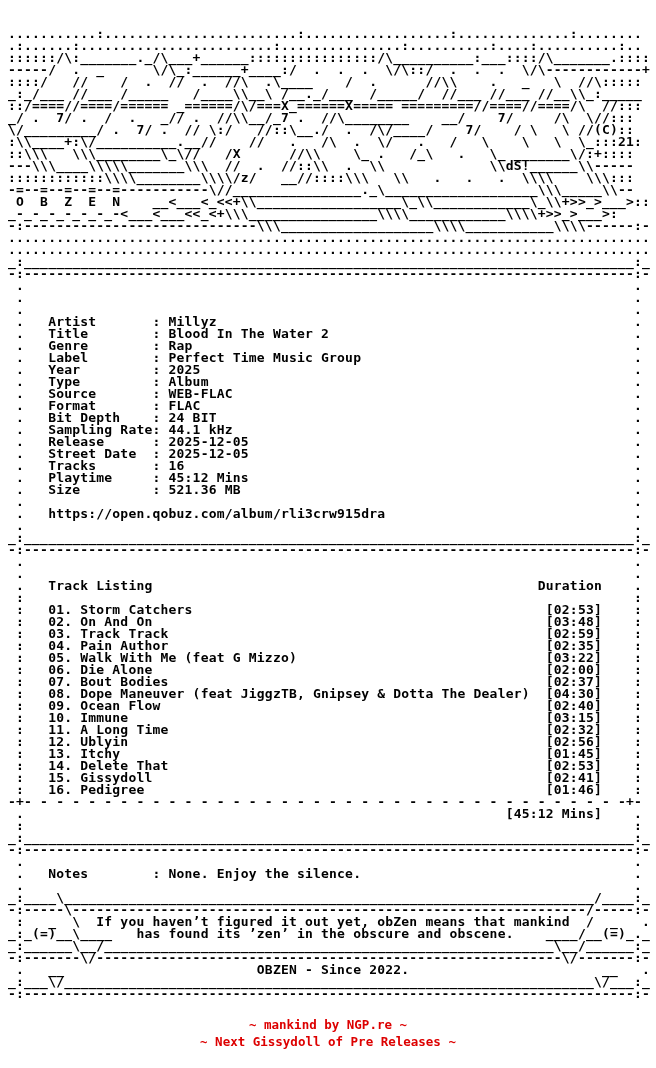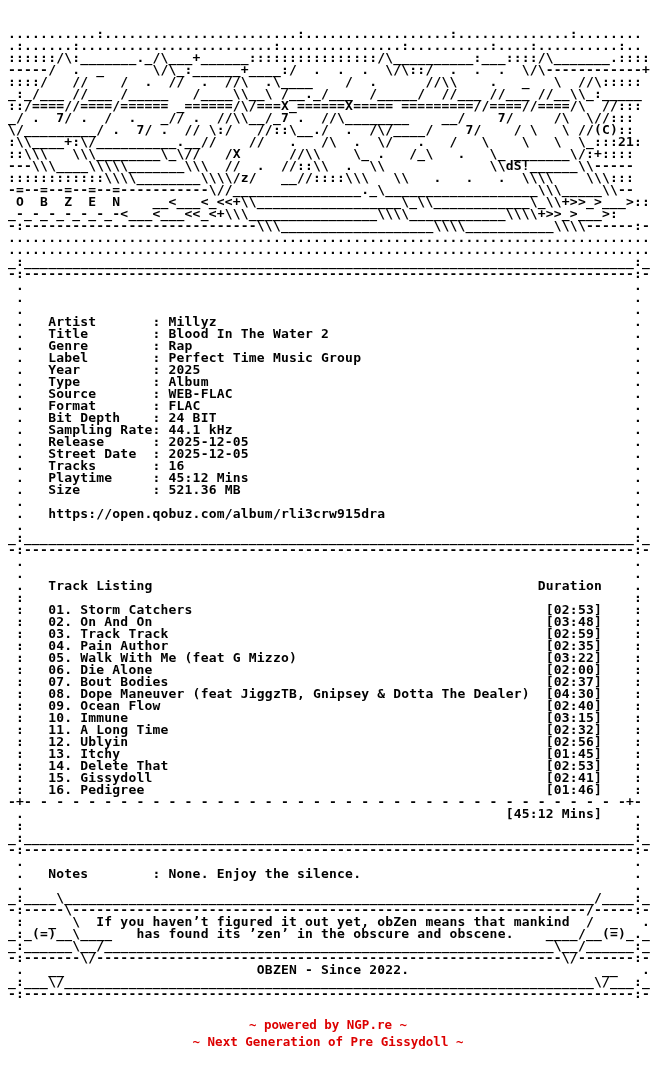--- a/index.html
+++ b/index.html
@@ -108,15 +108,15 @@
  :   _  \  If you haven’t figured it out yet, obZen means that mankind  /  _   .
 _:_(=)__\____   has found its ’zen’ in the obscure and obscene.    ____/__(=)_._
 _:______\__/________________________________________________________\__/______:_
 -:-------\/----------------------------------------------------------\/-------:-
  .   __                        OBZEN - Since 2022.                        __   .
 _:___\/__________________________________________________________________\/___:_
 -:----------------------------------------------------------------------------:-</pre>
 </div>
 
 <div id="red-footer" style="color: rgb(221, 0, 0);">
-  <div>~ powered by NGP.re ~</div>
-  <div>~ Next Generation of Pre Gissydoll ~</div>
+  <div>~ mankind by NGP.re ~</div>
+  <div>~ Next Gissydoll of Pre Releases ~</div>
 </div>
 
 </body></html>

